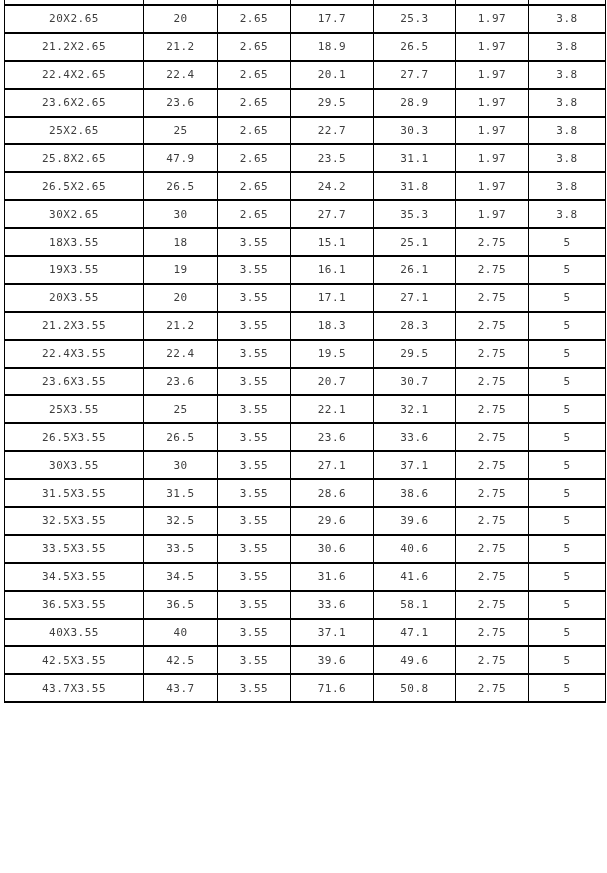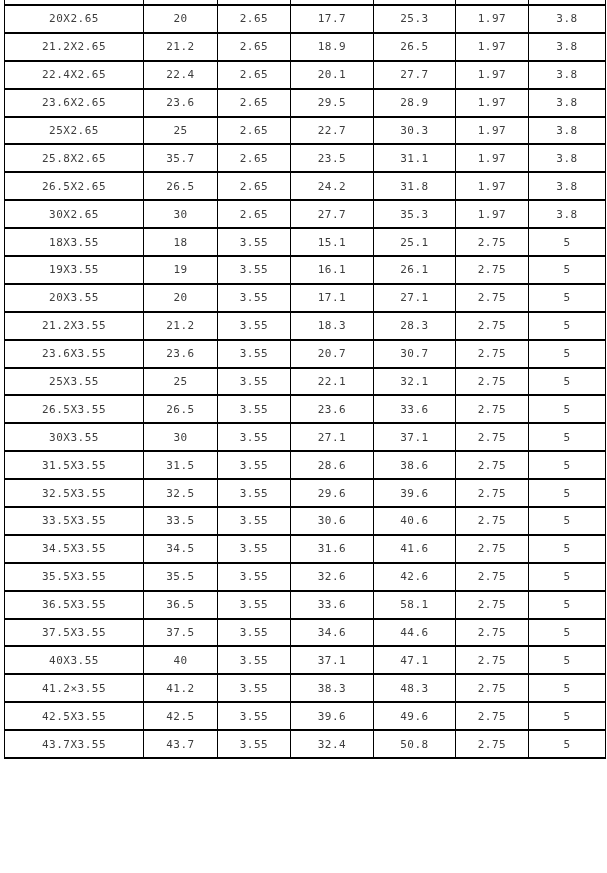--- a/index.html
+++ b/index.html
@@ -107,21 +107,21 @@
           <td>25X2.65</td>
           <td>25</td>
           <td>2.65</td>
           <td>22.7</td>
           <td>30.3</td>
           <td>1.97</td>
           <td>3.8</td>
         </tr>
         <tr>
           <td>25.8X2.65</td>
-          <td>35.7</td>
+          <td>47.9</td>
           <td>2.65</td>
           <td>23.5</td>
           <td>31.1</td>
           <td>1.97</td>
           <td>3.8</td>
         </tr>
         <tr>
           <td>26.5X2.65</td>
           <td>26.5</td>
           <td>2.65</td>
@@ -169,20 +169,29 @@
         <tr>
           <td>21.2X3.55</td>
           <td>21.2</td>
           <td>3.55</td>
           <td>18.3</td>
           <td>28.3</td>
           <td>2.75</td>
           <td>5</td>
         </tr>
         <tr>
+          <td>22.4X3.55</td>
+          <td>22.4</td>
+          <td>3.55</td>
+          <td>19.5</td>
+          <td>29.5</td>
+          <td>2.75</td>
+          <td>5</td>
+        </tr>
+        <tr>
           <td>23.6X3.55</td>
           <td>23.6</td>
           <td>3.55</td>
           <td>20.7</td>
           <td>30.7</td>
           <td>2.75</td>
           <td>5</td>
         </tr>
         <tr>
           <td>25X3.55</td>
@@ -241,77 +250,50 @@
         <tr>
           <td>34.5X3.55</td>
           <td>34.5</td>
           <td>3.55</td>
           <td>31.6</td>
           <td>41.6</td>
           <td>2.75</td>
           <td>5</td>
         </tr>
         <tr>
-          <td>35.5X3.55</td>
-          <td>35.5</td>
-          <td>3.55</td>
-          <td>32.6</td>
-          <td>42.6</td>
-          <td>2.75</td>
-          <td>5</td>
-        </tr>
-        <tr>
           <td>36.5X3.55</td>
           <td>36.5</td>
           <td>3.55</td>
           <td>33.6</td>
           <td>58.1</td>
           <td>2.75</td>
           <td>5</td>
         </tr>
         <tr>
-          <td>37.5X3.55</td>
-          <td>37.5</td>
-          <td>3.55</td>
-          <td>34.6</td>
-          <td>44.6</td>
-          <td>2.75</td>
-          <td>5</td>
-        </tr>
-        <tr>
           <td>40X3.55</td>
           <td>40</td>
           <td>3.55</td>
           <td>37.1</td>
           <td>47.1</td>
           <td>2.75</td>
           <td>5</td>
         </tr>
         <tr>
-          <td>41.2×3.55</td>
-          <td>41.2</td>
-          <td>3.55</td>
-          <td>38.3</td>
-          <td>48.3</td>
-          <td>2.75</td>
-          <td>5</td>
-        </tr>
-        <tr>
           <td>42.5X3.55</td>
           <td>42.5</td>
           <td>3.55</td>
           <td>39.6</td>
           <td>49.6</td>
           <td>2.75</td>
           <td>5</td>
         </tr>
         <tr>
           <td>43.7X3.55</td>
           <td>43.7</td>
           <td>3.55</td>
-          <td>32.4</td>
+          <td>71.6</td>
           <td>50.8</td>
           <td>2.75</td>
           <td>5</td>
         </tr>
       </tbody>
   </table>
 </div>
 
 </body></html>

